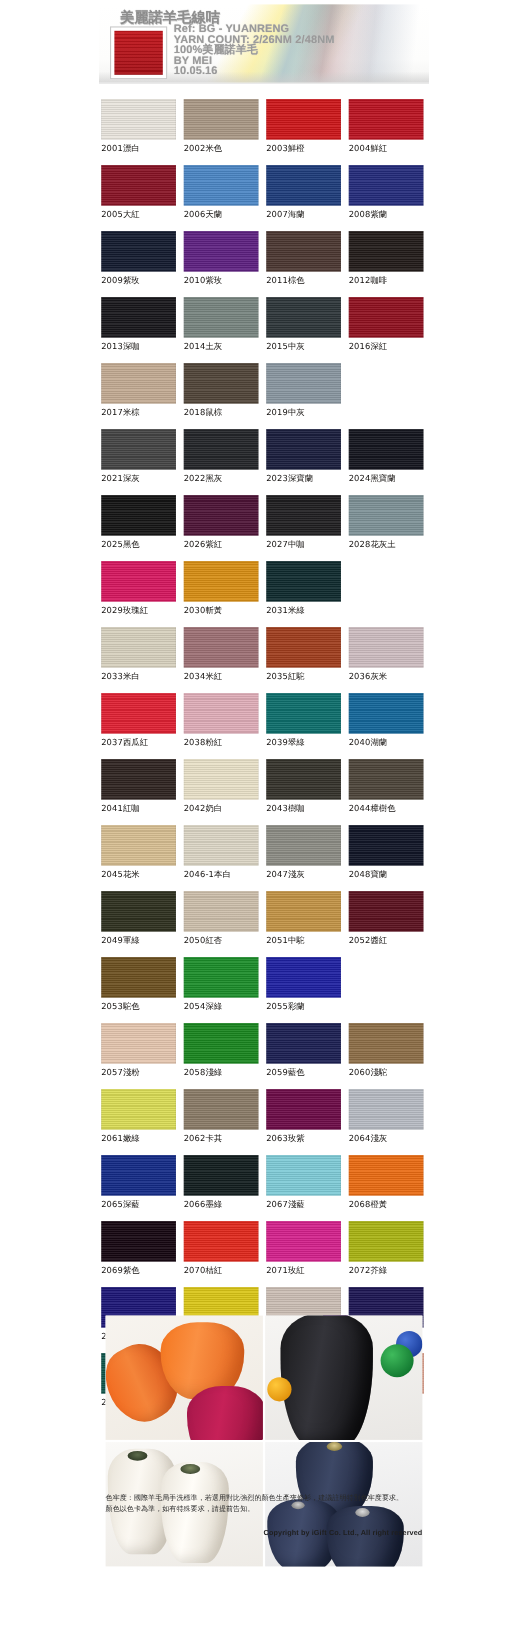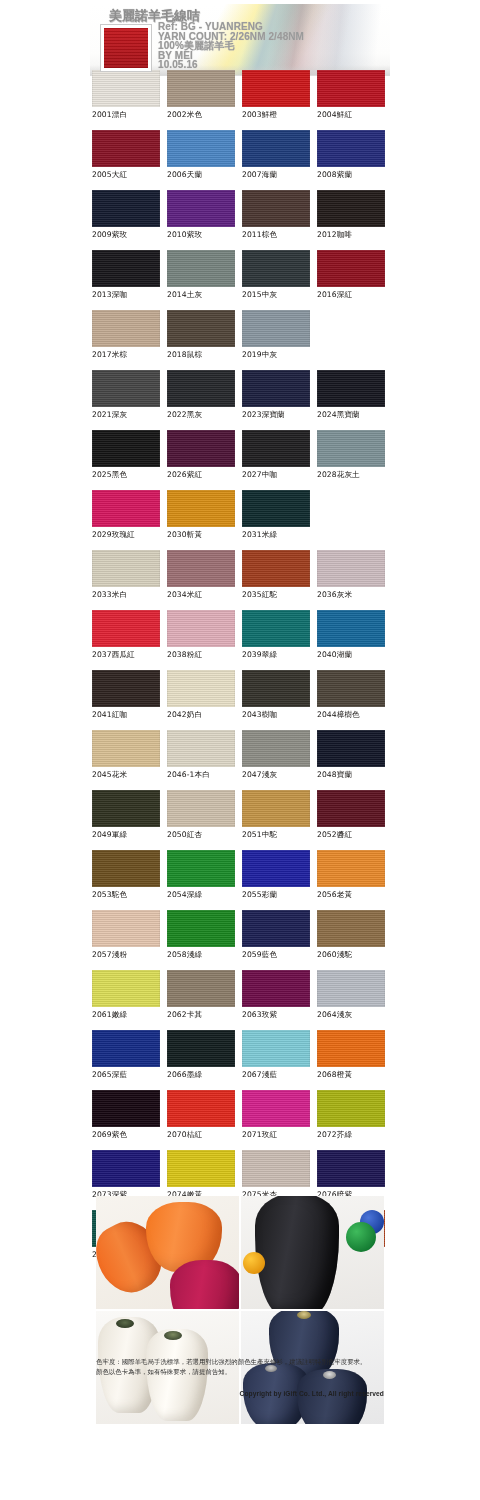--- a/index.html
+++ b/index.html
@@ -75,21 +75,21 @@
     color: #9a9a9a;
     text-shadow: 0 0 1px #bdbdbd;
     filter: blur(0.2px);
     white-space: nowrap;
     letter-spacing: 0.1px;
   }
 
   
   .grid {
     position: absolute;
-    left: 92px; top: 70px;
+    left: 92px; top: 90px;
     width: 300px;
   }
   .grid-row {
     display: flex;
     height: 60px;
   }
   .cell {
     width: 75px;
     position: relative;
   }
@@ -523,24 +523,20 @@
           <div class="cell-chip" style="background-color: rgb(107, 79, 31);"></div>
           <div class="cell-label">2053駝色</div>
         </div>
         <div class="cell">
           <div class="cell-chip" style="background-color: rgb(26, 140, 41);"></div>
           <div class="cell-label">2054深綠</div>
         </div>
         <div class="cell">
           <div class="cell-chip" style="background-color: rgb(29, 31, 160);"></div>
           <div class="cell-label">2055彩蘭</div>
-        </div>
-        <div class="cell">
-          <div class="cell-chip" style="background-color: rgb(232, 137, 42);"></div>
-          <div class="cell-label">2056老黃</div>
         </div>
       </div>
       <div class="grid-row">
         <div class="cell">
           <div class="cell-chip" style="background-color: rgb(228, 197, 174);"></div>
           <div class="cell-label">2057淺粉</div>
         </div>
         <div class="cell">
           <div class="cell-chip" style="background-color: rgb(25, 134, 31);"></div>
           <div class="cell-label">2058淺綠</div>

